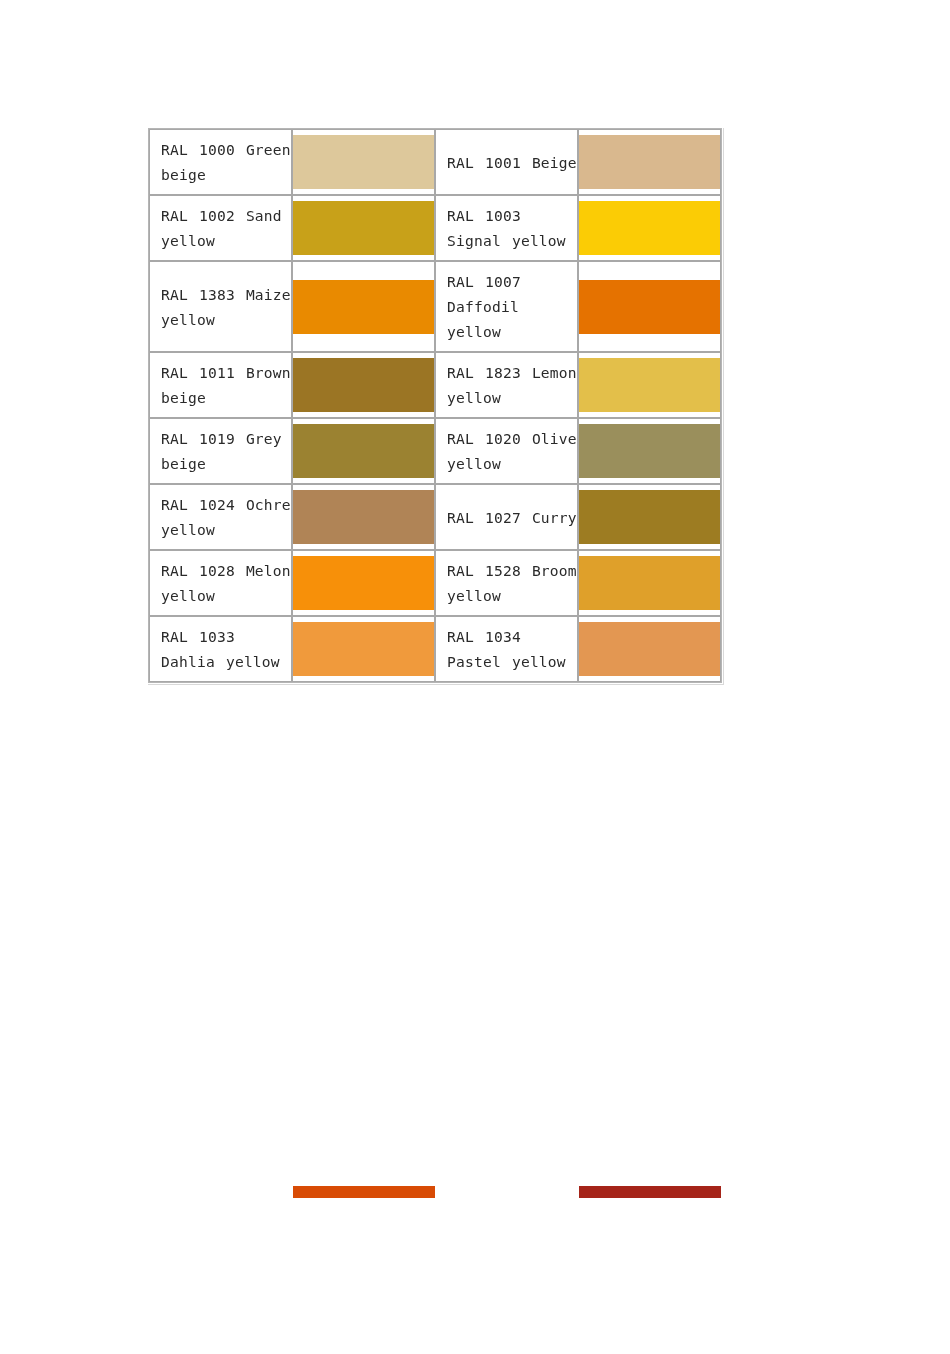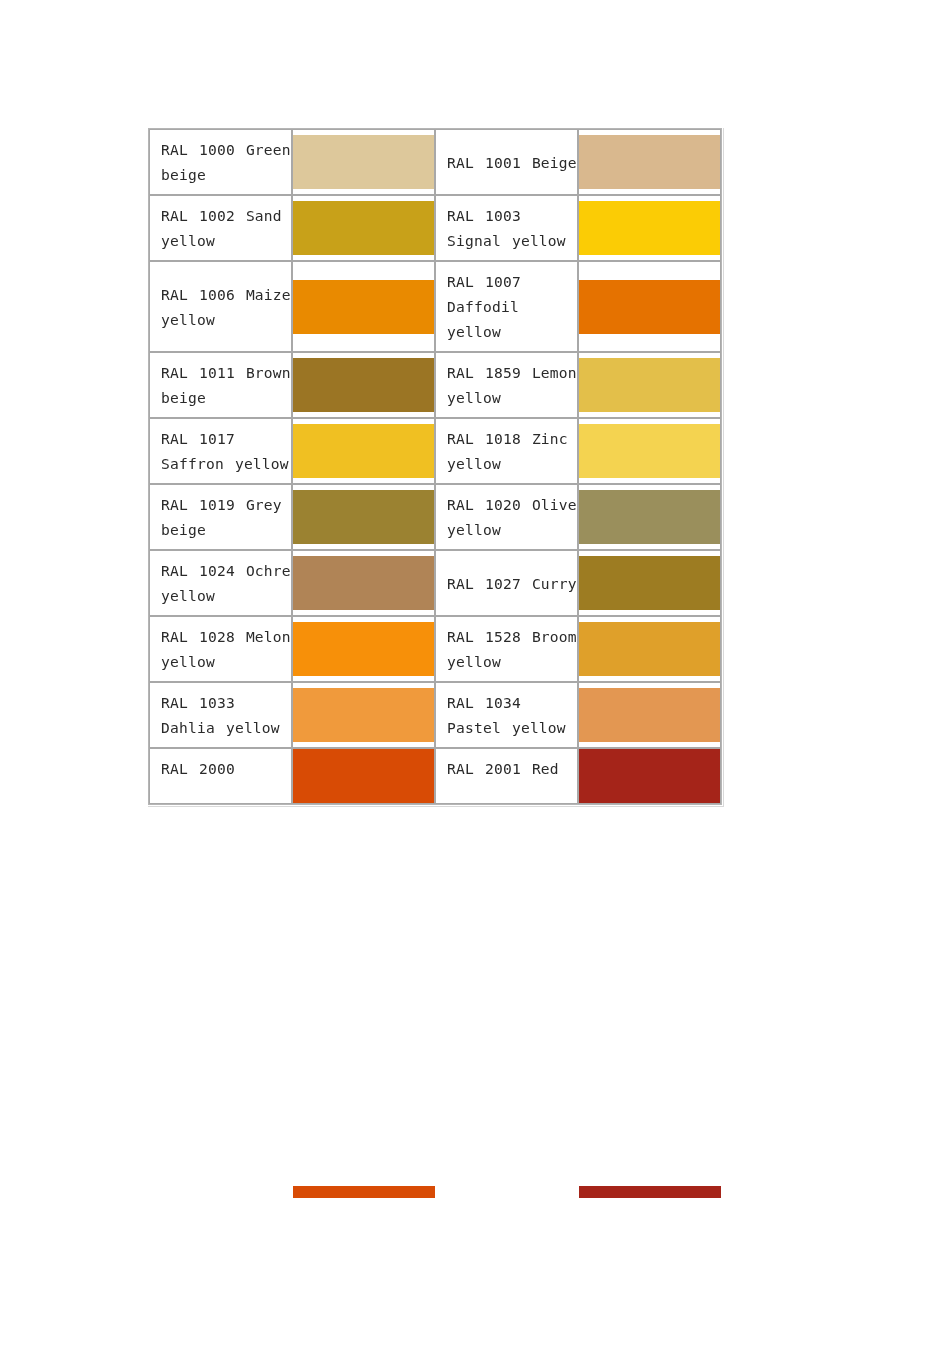--- a/index.html
+++ b/index.html
@@ -116,53 +116,43 @@
             <span class="chip" style="background-color: rgb(200, 161, 25);"></span>
           </td>
           <td class="name">RAL 1003 Signal yellow</td>
           <td class="swatch">
             <span class="chip" style="background-color: rgb(251, 204, 5);"></span>
           </td>
         </tr>
 
 
         <tr>
-          <td class="name">RAL 1006 Maize yellow</td>
+          <td class="name">RAL 1383 Maize yellow</td>
           <td class="swatch">
             <span class="chip" style="background-color: rgb(233, 138, 0);"></span>
           </td>
           <td class="name">RAL 1007 Daffodil yellow</td>
           <td class="swatch">
             <span class="chip" style="background-color: rgb(229, 114, 0);"></span>
           </td>
         </tr>
 
         <tr>
           <td class="name">RAL 1011 Brown beige</td>
           <td class="swatch">
             <span class="chip" style="background-color: rgb(155, 117, 36);"></span>
           </td>
-          <td class="name">RAL 1859 Lemon yellow</td>
+          <td class="name">RAL 1823 Lemon yellow</td>
           <td class="swatch">
             <span class="chip" style="background-color: rgb(227, 191, 74);"></span>
           </td>
         </tr>
 
 
 
-        <tr>
-          <td class="name">RAL 1017 Saffron yellow</td>
-          <td class="swatch">
-            <span class="chip" style="background-color: rgb(240, 192, 34);"></span>
-          </td>
-          <td class="name">RAL 1018 Zinc yellow</td>
-          <td class="swatch">
-            <span class="chip" style="background-color: rgb(244, 211, 80);"></span>
-          </td>
-        </tr>
 
         <tr>
           <td class="name">RAL 1019 Grey beige</td>
           <td class="swatch">
             <span class="chip" style="background-color: rgb(155, 130, 49);"></span>
           </td>
           <td class="name">RAL 1020 Olive yellow</td>
           <td class="swatch">
             <span class="chip" style="background-color: rgb(154, 143, 92);"></span>
           </td>
@@ -195,30 +185,20 @@
           <td class="name">RAL 1033 Dahlia yellow</td>
           <td class="swatch">
             <span class="chip" style="background-color: rgb(240, 154, 60);"></span>
           </td>
           <td class="name">RAL 1034 Pastel yellow</td>
           <td class="swatch">
             <span class="chip" style="background-color: rgb(227, 151, 82);"></span>
           </td>
         </tr>
 
-        <tr class="clipped">
-          <td class="name">RAL 2000</td>
-          <td class="swatch">
-            <span class="chip" style="background-color: rgb(216, 75, 5);"></span>
-          </td>
-          <td class="name">RAL 2001 Red</td>
-          <td class="swatch">
-            <span class="chip" style="background-color: rgb(165, 36, 25);"></span>
-          </td>
-        </tr>
 
       </tbody>
     </table>
   </div>
 
   <div style="position:absolute;left:0;top:1186px;width:950px;height:14px;">
     <div id="ovf-left" style="position: absolute; left: 293px; top: 0px; width: 142px; height: 12px; background-color: rgb(216, 75, 5);"></div>
     <div id="ovf-right" style="position: absolute; left: 579px; top: 0px; width: 142px; height: 12px; background-color: rgb(165, 36, 25);"></div>
   </div>
 

